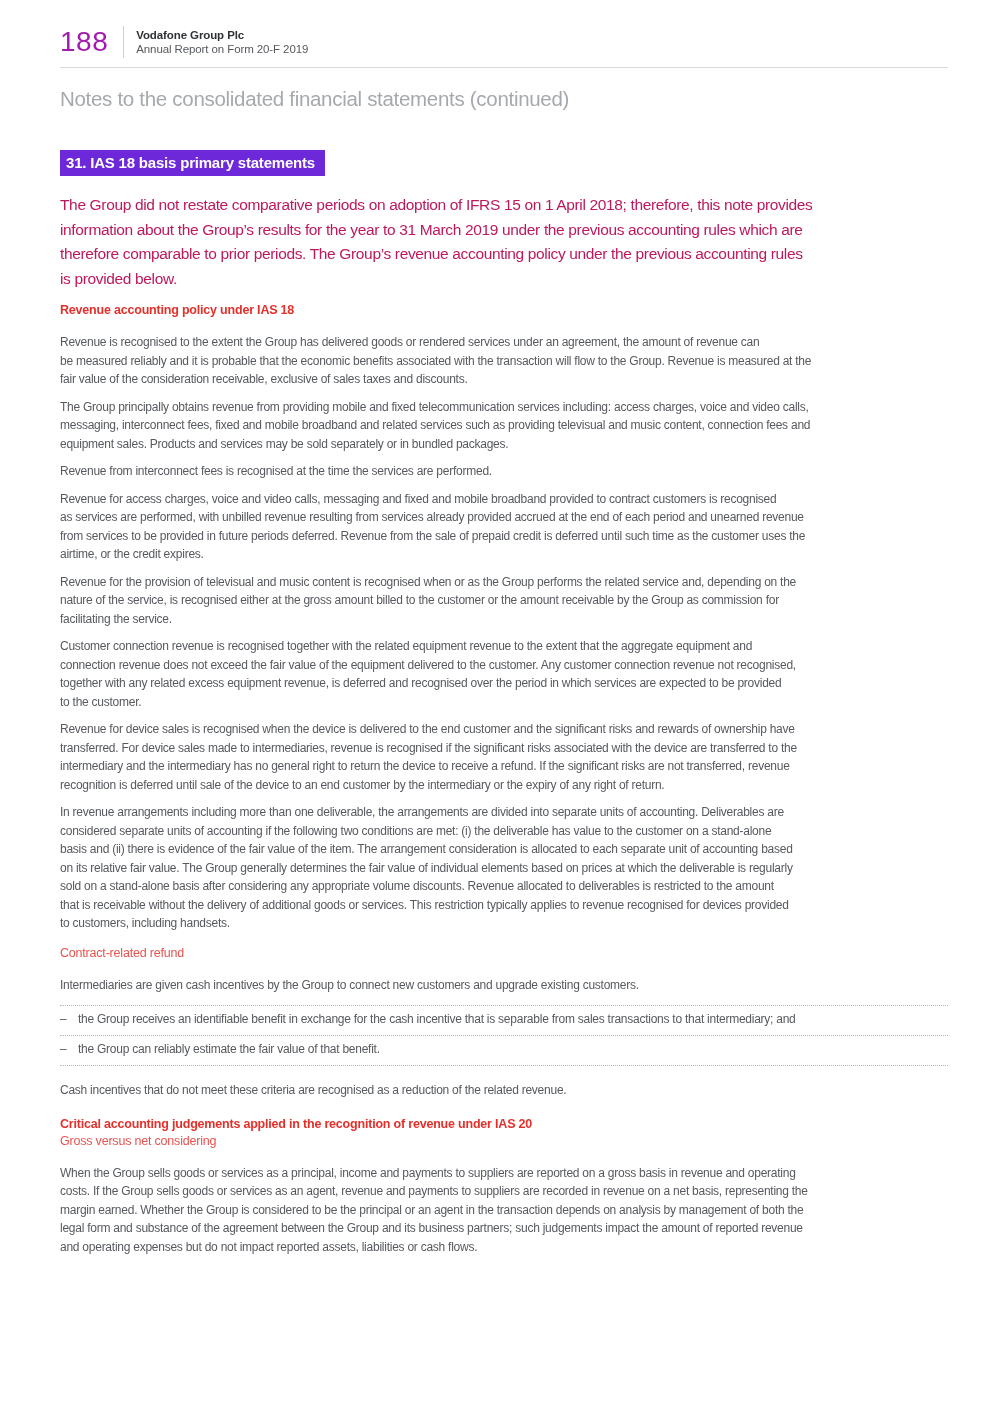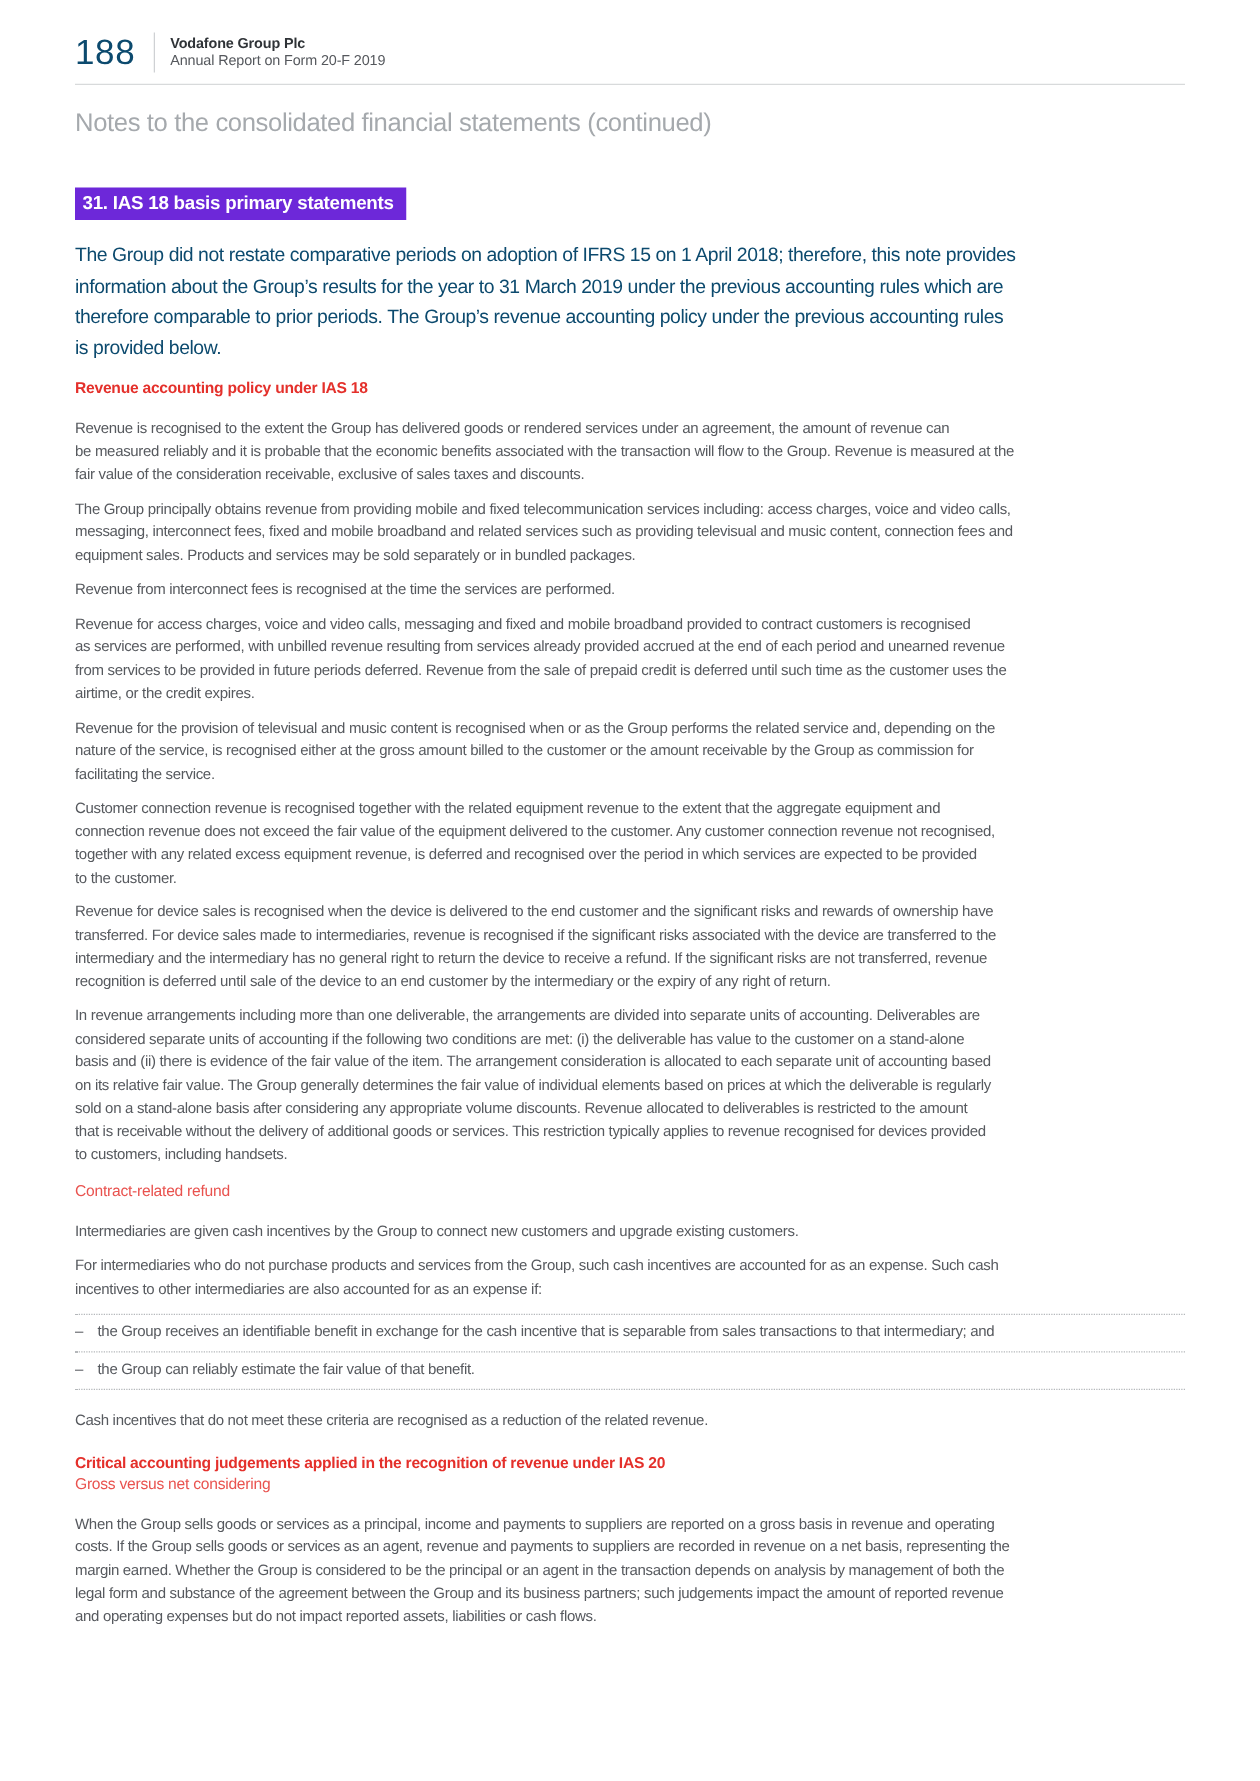--- a/index.html
+++ b/index.html
@@ -11,21 +11,21 @@
     margin:0 auto;
     box-sizing:border-box;
     padding:26px 60px 0 60px;
     background:#ffffff;
     overflow:hidden;
   }
 
   
   .page-header { display:flex; align-items:flex-start; }
   .page-num {
-    font-size:28px; line-height:28px; color:#0c4a6e;
+    font-size:28px; line-height:28px; color:#a21caf;
     letter-spacing:0.5px; font-weight:400; padding-top:2px;
   }
   .vline {
     width:1px; background:#cfd1d4; height:32px;
     margin:0 12px 0 15px;
   }
   .pub { padding-top:3px; }
   .pub-name { font-size:11.5px; line-height:13px; font-weight:bold; color:#2f3337; letter-spacing:-0.1px; }
   .pub-report { font-size:11.5px; line-height:13px; color:#55585d; margin-top:1px; letter-spacing:-0.1px; }
 
@@ -39,21 +39,21 @@
   
   .note-banner {
     display:inline-block;
     background:#6d28d9; color:#ffffff;
     font-size:15px; font-weight:bold; letter-spacing:-0.2px;
     padding:4px 10px 5px 6px;
     margin-top:39px;
   }
 
   .intro {
-    color:#0c4a6e;
+    color:#be185d;
     font-size:15.5px; line-height:24.5px; letter-spacing:-0.35px;
     margin:17px 0 0 0;
     white-space:pre-line;
     max-width:892px;
   }
 
   .red-bold {
     color:#e4302b; font-size:12.5px; font-weight:bold;
     letter-spacing:-0.2px; margin:12px 0 0 0; line-height:15px;
   }
@@ -140,22 +140,20 @@
     <p class="body">In revenue arrangements including more than one deliverable, the arrangements are divided into separate units of accounting. Deliverables are
 considered separate units of accounting if the following two conditions are met: (i) the deliverable has value to the customer on a stand-alone
 basis and (ii) there is evidence of the fair value of the item. The arrangement consideration is allocated to each separate unit of accounting based
 on its relative fair value. The Group generally determines the fair value of individual elements based on prices at which the deliverable is regularly
 sold on a stand-alone basis after considering any appropriate volume discounts. Revenue allocated to deliverables is restricted to the amount
 that is receivable without the delivery of additional goods or services. This restriction typically applies to revenue recognised for devices provided
 to customers, including handsets.</p>
 
     <h4 class="red-sub">Contract-related refund</h4>
     <p class="body tight">Intermediaries are given cash incentives by the Group to connect new customers and upgrade existing customers.</p>
-    <p class="body">For intermediaries who do not purchase products and services from the Group, such cash incentives are accounted for as an expense. Such cash
-incentives to other intermediaries are also accounted for as an expense if:</p>
 
     <ul class="dash-list">
       <li>
         <span class="dash">–</span>
         <span>the Group receives an identifiable benefit in exchange for the cash incentive that is separable from sales transactions to that intermediary; and</span>
       </li>
       <li>
         <span class="dash">–</span>
         <span>the Group can reliably estimate the fair value of that benefit.</span>
       </li>

